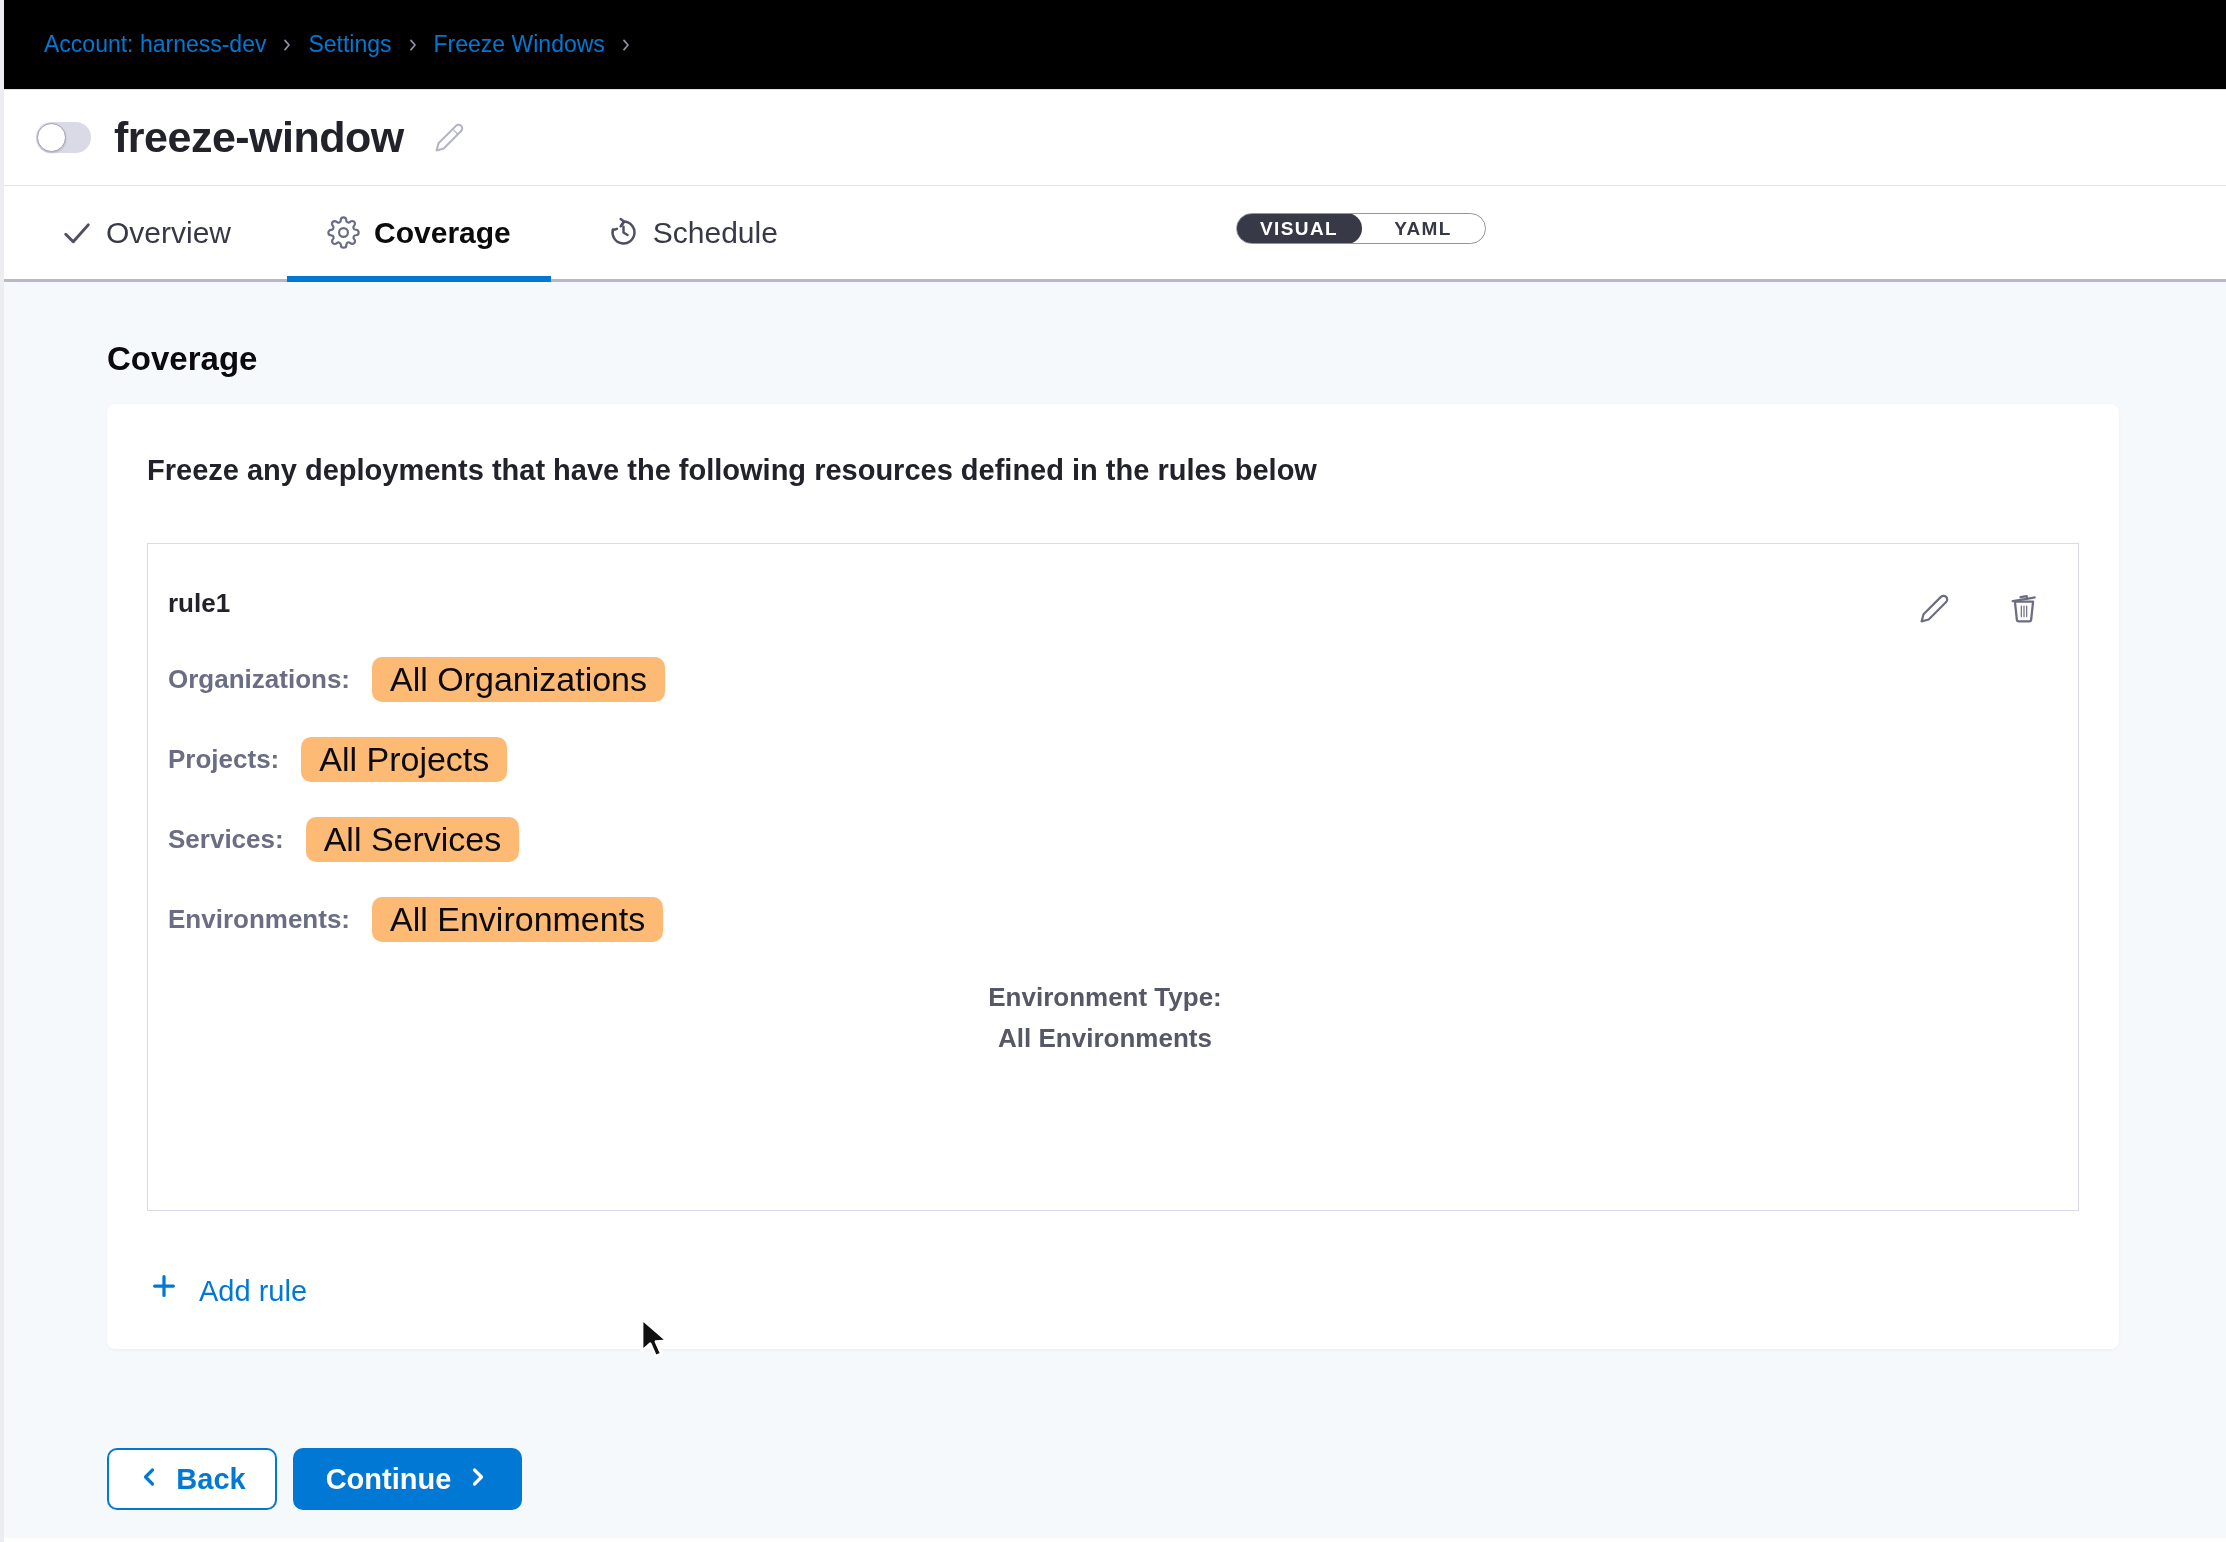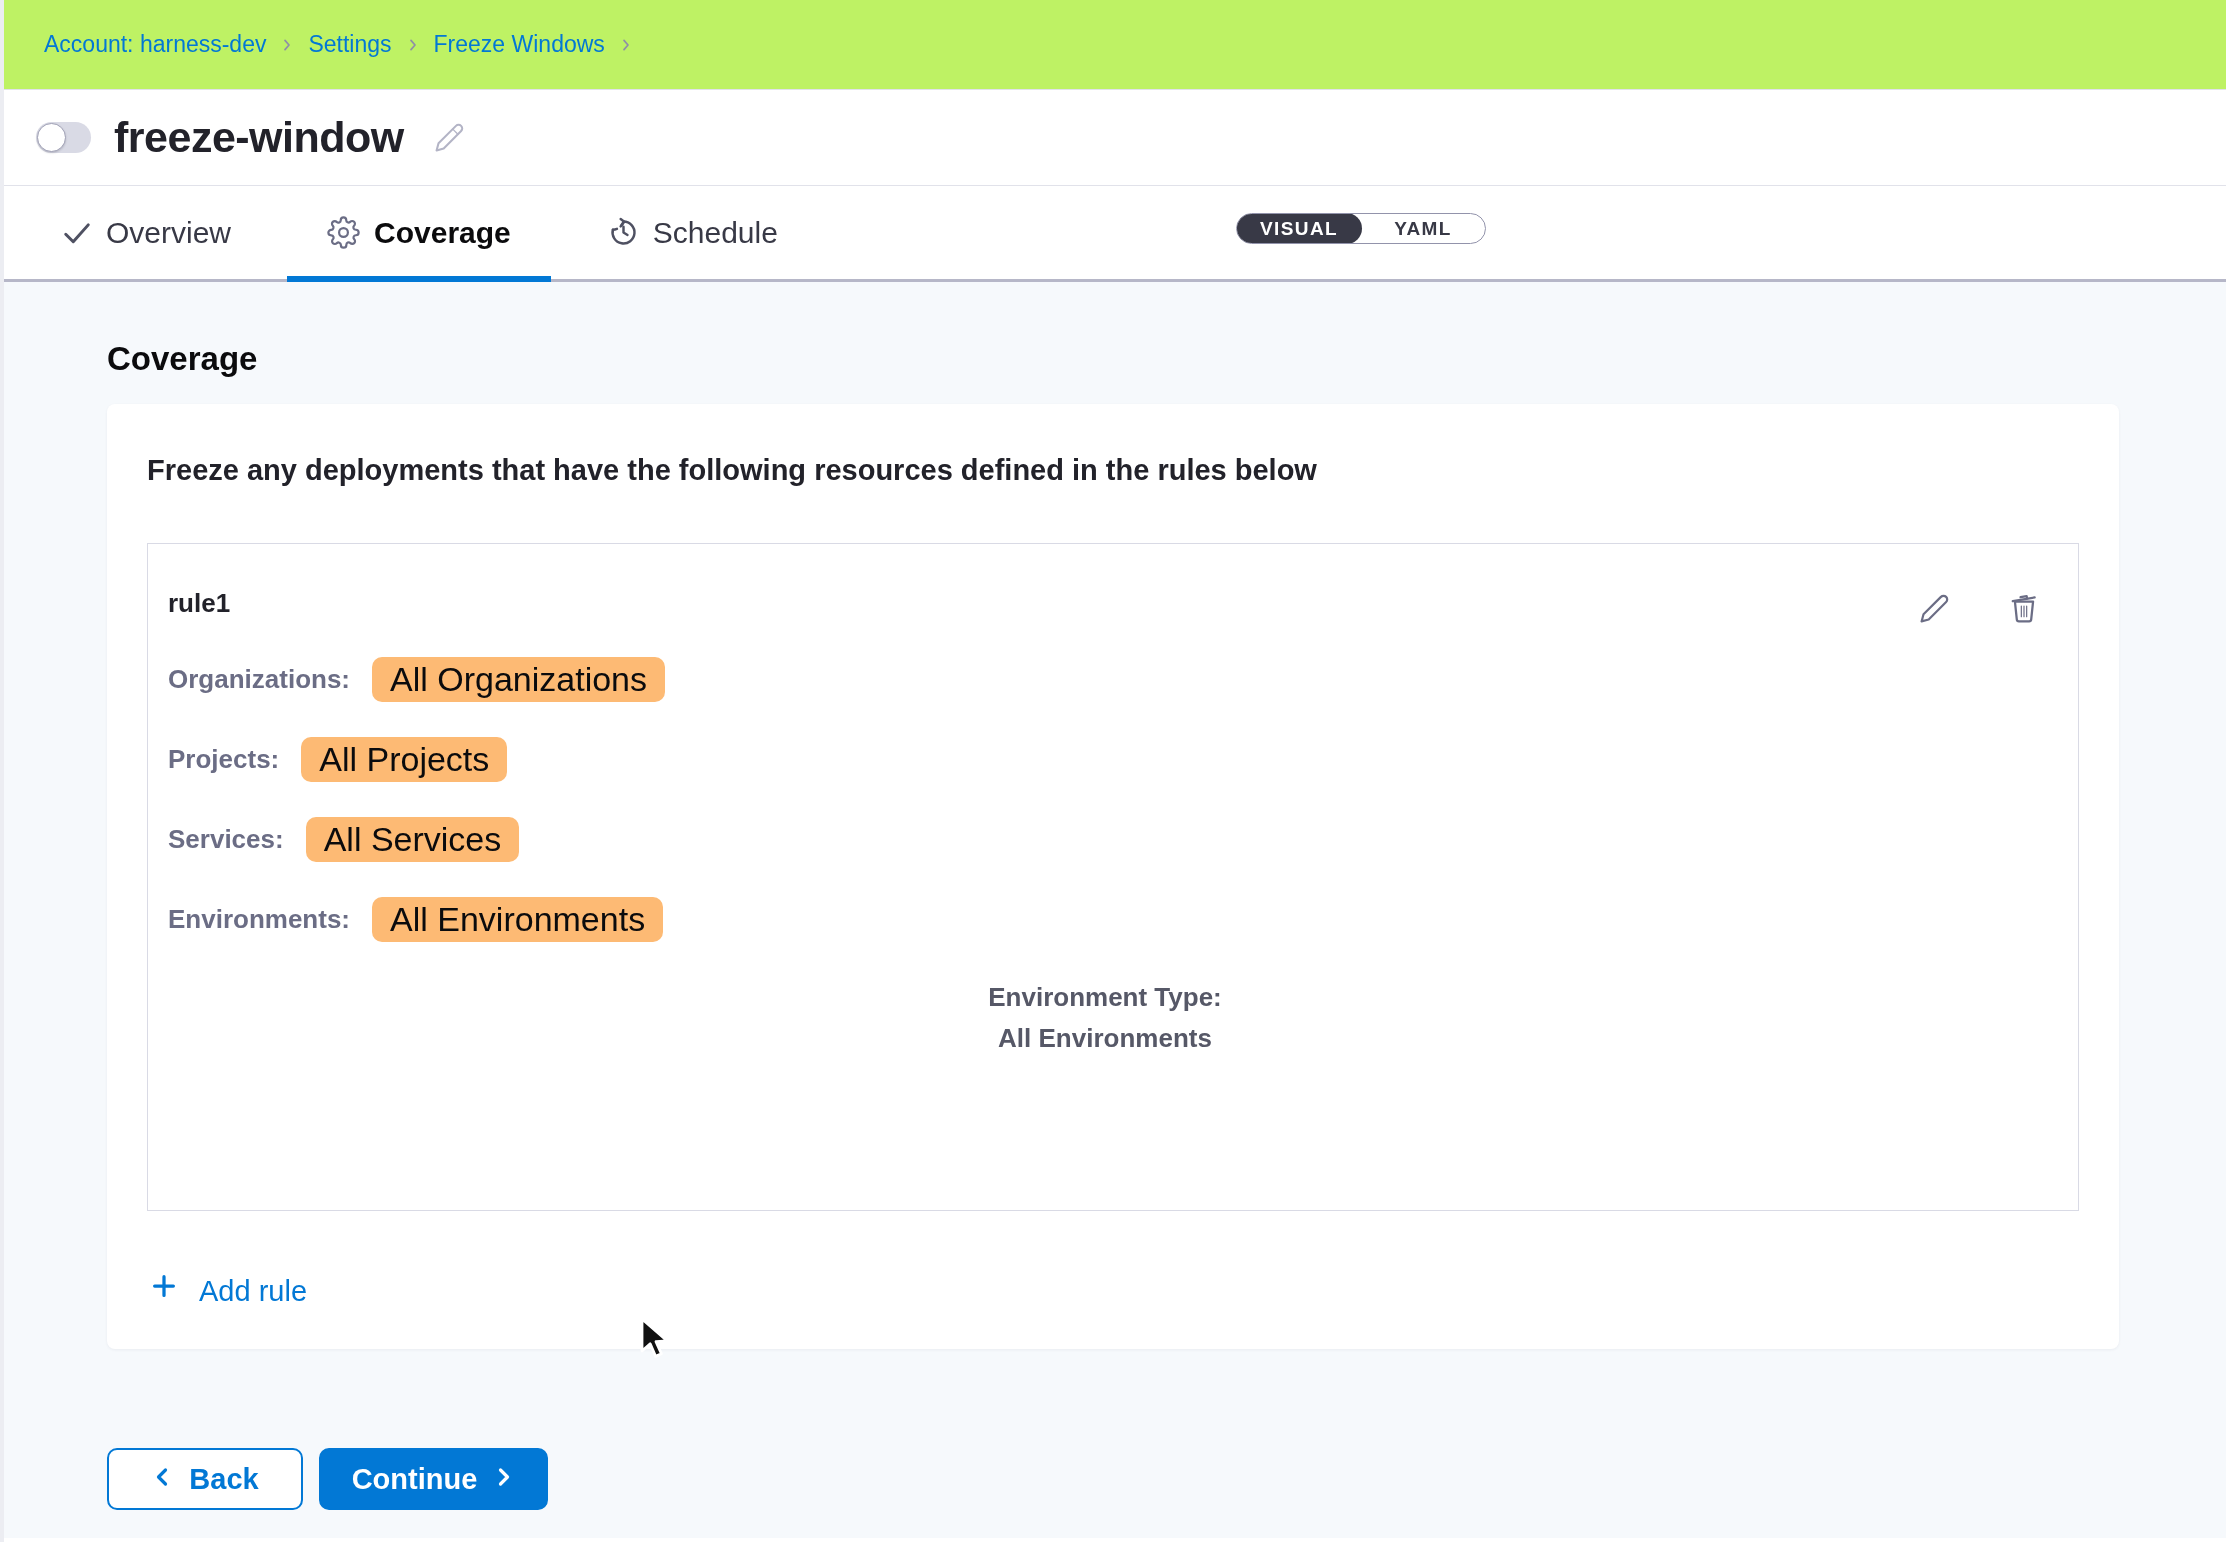--- a/index.html
+++ b/index.html
@@ -2,21 +2,21 @@
 <html><head>
 <meta charset="utf-8">
 <style>
   * { margin:0; padding:0; box-sizing:border-box; }
   html,body { width:2226px; height:1542px; overflow:hidden; background:#fff;
               font-family:"Liberation Sans","DejaVu Sans",sans-serif; color:#22222a; }
   .edge-strip { position:absolute; left:0; top:0; width:4px; height:1542px; background:#ecedf2; z-index:40; }
 
   
   .breadcrumb-bar { height:90px; border-bottom:1px solid #e1e2ea; display:flex; align-items:center;
-                    padding-left:44px; background:#bef264; }
+                    padding-left:44px; background:#000000; }
   .crumb { color:#0278d5; font-size:23px; text-decoration:none; cursor:pointer; }
   .crumb-sep { display:flex; align-items:center; margin:0 13px; }
 
   
   .header-bar { height:96px; border-bottom:1px solid #e1e2ea; display:flex; align-items:center;
                 padding-left:36px; background:#fff; position:relative; }
   .switch { width:55px; height:31px; border-radius:17px; background:#d9dae5; position:relative; cursor:pointer; flex:0 0 auto; }
   .switch .knob { position:absolute; left:1px; top:1px; width:29px; height:29px; border-radius:50%;
                   background:#fff; border:1.5px solid #9fa0b5; box-shadow:0 1px 2px rgba(40,41,61,.2); }
   .page-title { font-size:43px; font-weight:700; color:#22222a; margin-left:23px; letter-spacing:-.5px; }
@@ -60,21 +60,21 @@
   .rule-row.plain .row-label, .rule-row.plain .plain-value { color:#565867; }
   .plain-value { font-size:26px; font-weight:700; }
 
   .add-rule { margin-top:60px; display:inline-flex; align-items:flex-end; gap:20px; cursor:pointer;
               color:#0278d5; font-size:29px; margin-left:2px; }
 
   
   .footer-row { position:absolute; left:107px; top:1166px; display:flex; gap:16px; }
   .btn { height:62px; border-radius:10px; display:flex; align-items:center; justify-content:center;
          gap:14px; font-size:29px; font-weight:700; cursor:pointer; }
-  .btn-back { width:196px; background:#fff; border:2px solid #0278d5; color:#0278d5; }
+  .btn-back { width:170px; background:#fff; border:2px solid #0278d5; color:#0278d5; }
   .btn-continue { width:229px; background:#0278d5; border:2px solid #0278d5; color:#fff; }
 
   .cursor { position:absolute; left:633px; top:1316px; z-index:50; pointer-events:none; }
 </style>
 </head>
 <body>
 
 <div class="edge-strip"></div>
 
 <div class="breadcrumb-bar">

